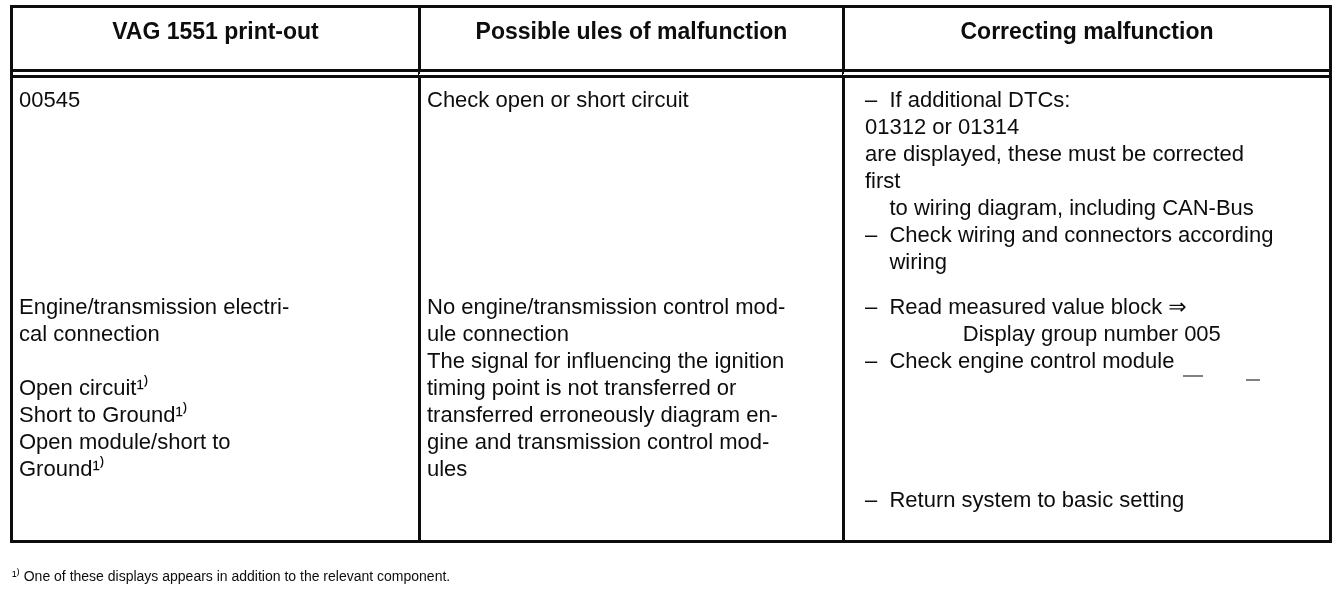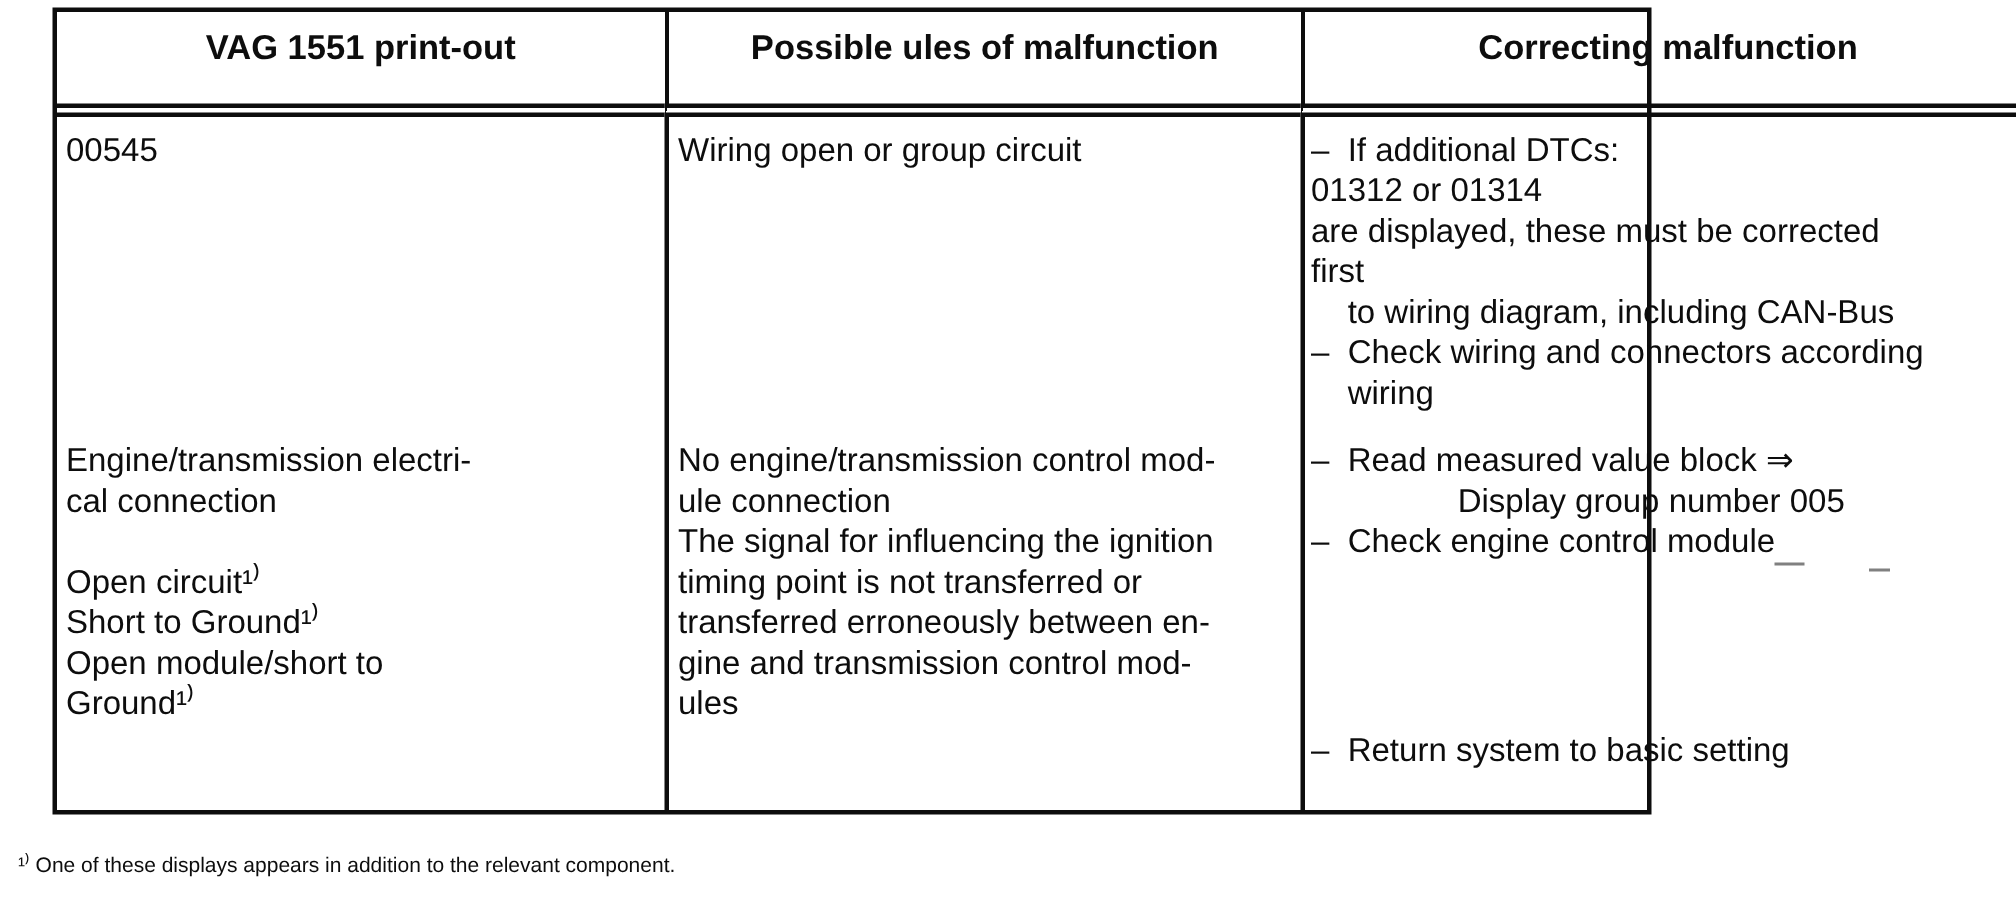--- a/index.html
+++ b/index.html
@@ -13,28 +13,27 @@
     height: 608px;
     background: #ffffff;
     font-family: "Liberation Sans", sans-serif;
     color: #0d0d0d;
     overflow: hidden;
   }
   .dtc-table {
     position: absolute;
     left: 10px;
     top: 5px;
-    width: 1066px;
+    width: 1322px;
     height: 538px;
     box-sizing: border-box;
     border: 3px solid #0d0d0d;
     display: grid;
     grid-template-columns: 405px 424px 487px;
     grid-template-rows: 70px 1fr;
-    margin-left: 25px;
   }
   .hc {
     box-sizing: border-box;
     border-bottom: 9px double #0d0d0d;
     font-weight: bold;
     font-size: 23px;
     text-align: center;
     padding-top: 10px;
   }
   .bc {
@@ -51,21 +50,21 @@
     left: 0;
     right: 0;
   }
   .r1  { top: 8px; }
   .r2  { top: 215px; }
   .r2b { top: 408px; }
   .bc .line {
     white-space: pre;
     padding-left: 6px;
   }
-  .col3 .line { padding-left: 4px; }
+  .col3 .line { padding-left: 20px; }
   .footnote {
     position: absolute;
     left: 12px;
     top: 566px;
     font-size: 14px;
     white-space: pre;
   }
   .artifact {
     position: absolute;
     background: #555;
@@ -95,28 +94,28 @@
           <div class="line">&nbsp;</div>
           <div class="line">Open circuit¹⁾</div>
           <div class="line">Short to Ground¹⁾</div>
           <div class="line">Open module/short to</div>
           <div class="line">Ground¹⁾</div>
         </div>
     </div>
 
     <div class="bc col2">
       <div class="block r1">
-          <div class="line">Wiring open or group circuit</div>
+          <div class="line">Check open or short circuit</div>
         </div>
       <div class="block r2">
           <div class="line">No engine/transmission control mod-</div>
           <div class="line">ule connection</div>
           <div class="line">The signal for influencing the ignition</div>
           <div class="line">timing point is not transferred or</div>
-          <div class="line">transferred erroneously between en-</div>
+          <div class="line">transferred erroneously diagram en-</div>
           <div class="line">gine and transmission control mod-</div>
           <div class="line">ules</div>
         </div>
     </div>
 
     <div class="bc col3">
       <div class="block r1">
           <div class="line">–  If additional DTCs:</div>
           <div class="line">01312 or 01314</div>
           <div class="line">are displayed, these must be corrected</div>

